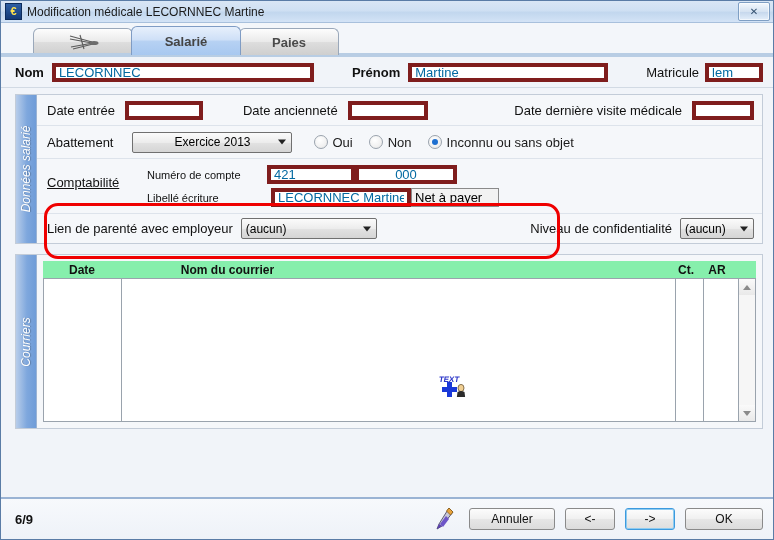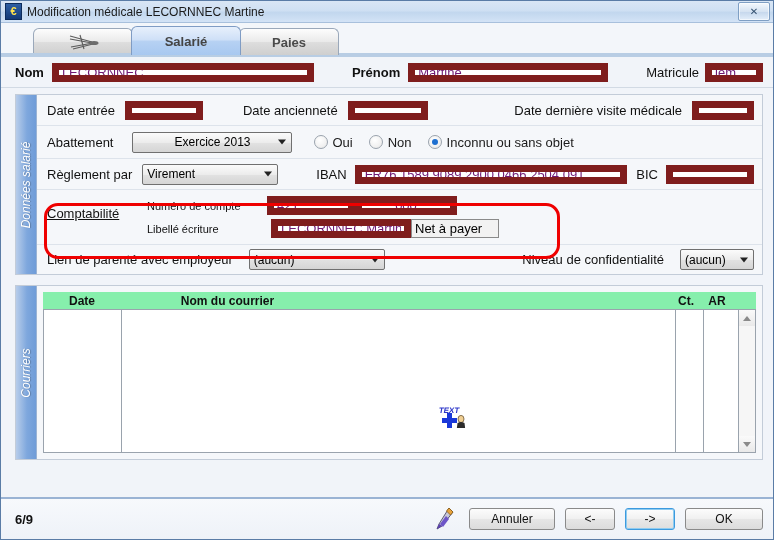--- a/index.html
+++ b/index.html
@@ -84,22 +84,22 @@
   .namerow{
     height:30px;display:flex;align-items:center;
     padding:0 10px 0 14px;gap:0;
     border-bottom:1px solid #d2dae4;
     background:#f1f4f9;
   }
   .lbl-bold{font-weight:bold;font-size:13px;color:#111;}
   .lbl{font-size:13px;color:#111;}
   input.txt{
     font-family:"Liberation Sans", sans-serif;
-    font-size:13px;color:#701a75;
-    border:7px solid #7f1d1d;
+    font-size:13px;color:#0369a1;
+    border:4px solid #7f1d1d;
     background:#ffffff;
     height:19px;box-sizing:border-box;
     padding:0 3px;outline:none;
   }
   input.txt.ro{background:#f2f2f2;color:#000;border:1px solid #8a8a8a;}
   
   .panel{
     position:relative;margin:6px 10px 0 14px;
     border:1px solid #c3ccd8;
     background:#f5f7fa;
@@ -117,21 +117,21 @@
     white-space:nowrap;
     color:#ffffff;font-style:italic;font-size:12px;
     text-shadow:0 1px 1px rgba(0,0,0,.25);
   }
   .panel-body{flex:1 1 auto;padding:0;}
   .row{
     display:flex;align-items:center;
     height:30px;padding:0 8px 0 10px;
     border-bottom:1px solid #dde3eb;
   }
-  .row:last-child{border-bottom:none;gap:8px;}
+  .row:last-child{border-bottom:none;}
   .spacer{flex:1 1 auto;}
   select.dd{
     font-family:"Liberation Sans", sans-serif;font-size:12px;color:#000;
     height:21px;box-sizing:border-box;
     border:1px solid #707070;border-radius:2px;
     background:linear-gradient(to bottom,#fbfbfb,#ececec 50%,#e2e2e2 51%,#d5d5d5);
     padding:0 2px 0 4px;
     -webkit-appearance:none;appearance:none;
     outline:none;
   }
@@ -315,35 +315,20 @@
           <span class="radio">
             <span class="rd"></span>
             <span>Non</span>
           </span>
           <span class="radio">
             <span class="rd on"></span>
             <span>Inconnu ou sans objet</span>
           </span>
         </div>
 
-        <div class="row" style="height:30px;">
-          <span class="lbl">Règlement par</span>
-          <span class="ddwrap" style="margin-left:10px;">
-            <select class="dd" style="width:136px;">
-              <option>Virement</option>
-            </select>
-            <span class="arrow"></span>
-          </span>
-          <span style="width:38px;"></span>
-          <span class="lbl">IBAN</span>
-          <input class="txt" style="width: 272px; margin-left: 8px;" value="FR76 1589 9089 2900 0466 2504 091">
-          <span class="spacer"></span>
-          <span class="lbl">BIC</span>
-          <input class="txt" style="width: 88px; margin-left: 8px;" value="">
-        </div>
 
         <div class="compt">
           <div class="compt-row">
             <span class="compt-title">Comptabilité</span>
             <span class="compt-lab">Numéro de compte</span>
             <input class="txt" style="width: 88px;" value="421">
             <input class="txt" style="width: 102px; margin-left: 0; text-align: center;" value="000">
           </div>
           <div class="compt-row">
             <span class="compt-title"></span>

